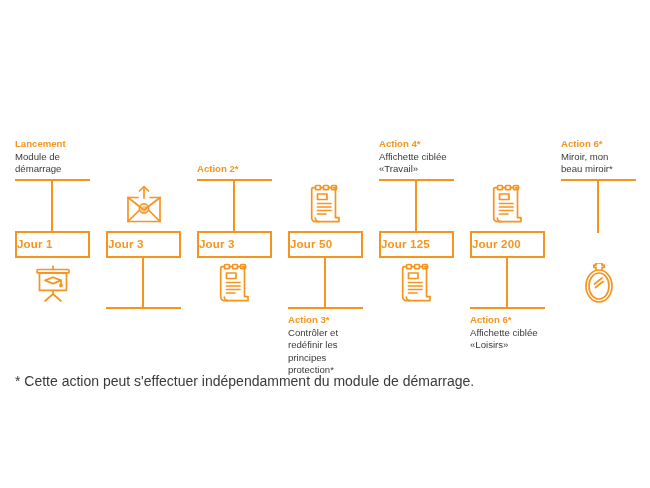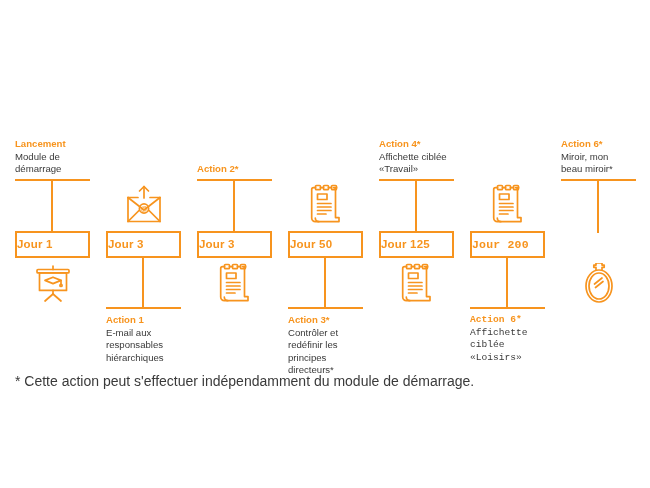--- a/index.html
+++ b/index.html
@@ -95,26 +95,20 @@
           <line x1="21" y1="30" x2="29" y2="37" fill="none" stroke="#F7941E" stroke-width="1.7" stroke-linecap="round" stroke-linejoin="round"></line>
         </svg>
       </div>
     </div>
     <div class="col" style="left: 106px; --accent: #F7941E;">
       <div class="day-box">
         <span>Jour 3</span>
       </div>
       <div class="rule-bot"></div>
       <div class="stem-bot"></div>
-      <div class="label label-below">
-        <span class="title">Action 1</span>
-        <span class="desc">E-mail aux
-responsables
-hiérarchiques</span>
-      </div>
       <div class="icon icon-above">
         <svg width="44" height="42" viewBox="0 0 44 42">
           <line x1="22" y1="2.5" x2="22" y2="14" fill="none" stroke="#F7941E" stroke-width="1.7" stroke-linecap="round" stroke-linejoin="round"></line>
           <polyline points="17.5,7 22,2.5 26.5,7" fill="none" stroke="#F7941E" stroke-width="1.7" stroke-linecap="round" stroke-linejoin="round"></polyline>
           <path d="M6 13.5 h10 M28 13.5 h10" fill="none" stroke="#F7941E" stroke-width="1.7" stroke-linecap="round" stroke-linejoin="round"></path>
           <path d="M6 13.5 v24 h32 v-24" fill="none" stroke="#F7941E" stroke-width="1.7" stroke-linecap="round" stroke-linejoin="round"></path>
           <polyline points="6,13.5 22,26 38,13.5" fill="none" stroke="#F7941E" stroke-width="1.7" stroke-linecap="round" stroke-linejoin="round"></polyline>
           <line x1="6" y1="37.5" x2="17" y2="26.5" fill="none" stroke="#F7941E" stroke-width="1.7" stroke-linecap="round" stroke-linejoin="round"></line>
           <line x1="38" y1="37.5" x2="27" y2="26.5" fill="none" stroke="#F7941E" stroke-width="1.7" stroke-linecap="round" stroke-linejoin="round"></line>
           <circle cx="22" cy="24.5" r="4.6" fill="none" stroke="#F7941E" stroke-width="1.7" stroke-linecap="round" stroke-linejoin="round"></circle>
@@ -151,21 +145,21 @@
       <div class="day-box">
         <span>Jour 50</span>
       </div>
       <div class="rule-bot"></div>
       <div class="stem-bot"></div>
       <div class="label label-below">
         <span class="title">Action 3*</span>
         <span class="desc">Contrôler et
 redéfinir les
 principes
-directeurs*</span>
+protection*</span>
       </div>
       <div class="icon icon-above">
         <svg width="36" height="42" viewBox="0 0 36 42">
           <rect x="7.5" y="1.5" width="5" height="4.2" rx="1" fill="none" stroke="#F7941E" stroke-width="1.7" stroke-linecap="round" stroke-linejoin="round"></rect>
           <rect x="15.5" y="1.5" width="5" height="4.2" rx="1" fill="none" stroke="#F7941E" stroke-width="1.7" stroke-linecap="round" stroke-linejoin="round"></rect>
           <rect x="23.5" y="1.5" width="5" height="4.2" rx="1" fill="none" stroke="#F7941E" stroke-width="1.7" stroke-linecap="round" stroke-linejoin="round"></rect>
           <path d="M7.5 3.6 H5.5 a1.8 1.8 0 0 0-1.8 1.8 V34 a3.6 3.6 0 0 0 3.6 3.6 H31 v-4 H27.5 V5.4 a1.8 1.8 0 0 0-1.8-1.8 H28.5" fill="none" stroke="#F7941E" stroke-width="1.7" stroke-linecap="round" stroke-linejoin="round"></path>
           <path d="M12.5 3.6 h3 M20.5 3.6 h3" fill="none" stroke="#F7941E" stroke-width="1.7" stroke-linecap="round" stroke-linejoin="round"></path>
           <path d="M7.3 34 a3.6 3.6 0 0 0 3.6 3.6" fill="none" stroke="#F7941E" stroke-width="1.7" stroke-linecap="round" stroke-linejoin="round"></path>
           <rect x="9.5" y="10" width="9.5" height="5.5" fill="none" stroke="#F7941E" stroke-width="1.7" stroke-linecap="round" stroke-linejoin="round"></rect>
@@ -196,21 +190,21 @@
           <path d="M12.5 3.6 h3 M20.5 3.6 h3" fill="none" stroke="#F7941E" stroke-width="1.7" stroke-linecap="round" stroke-linejoin="round"></path>
           <path d="M7.3 34 a3.6 3.6 0 0 0 3.6 3.6" fill="none" stroke="#F7941E" stroke-width="1.7" stroke-linecap="round" stroke-linejoin="round"></path>
           <rect x="9.5" y="10" width="9.5" height="5.5" fill="none" stroke="#F7941E" stroke-width="1.7" stroke-linecap="round" stroke-linejoin="round"></rect>
           <line x1="9.5" y1="19.5" x2="23" y2="19.5" fill="none" stroke="#F7941E" stroke-width="1.7" stroke-linecap="round" stroke-linejoin="round"></line>
           <line x1="9.5" y1="23" x2="23" y2="23" fill="none" stroke="#F7941E" stroke-width="1.7" stroke-linecap="round" stroke-linejoin="round"></line>
           <line x1="9.5" y1="26.5" x2="23" y2="26.5" fill="none" stroke="#F7941E" stroke-width="1.7" stroke-linecap="round" stroke-linejoin="round"></line>
           <line x1="9.5" y1="30" x2="18" y2="30" fill="none" stroke="#F7941E" stroke-width="1.7" stroke-linecap="round" stroke-linejoin="round"></line>
         </svg>
       </div>
     </div>
-    <div class="col" style="left: 470px; font-family: Liberation Mono, monospace; --accent: #F7941E;">
+    <div class="col" style="left: 470px; --accent: #F7941E;">
       <div class="day-box">
         <span>Jour 200</span>
       </div>
       <div class="rule-bot"></div>
       <div class="stem-bot"></div>
       <div class="label label-below">
         <span class="title">Action 6*</span>
         <span class="desc">Affichette ciblée
 «Loisirs»</span>
       </div>

